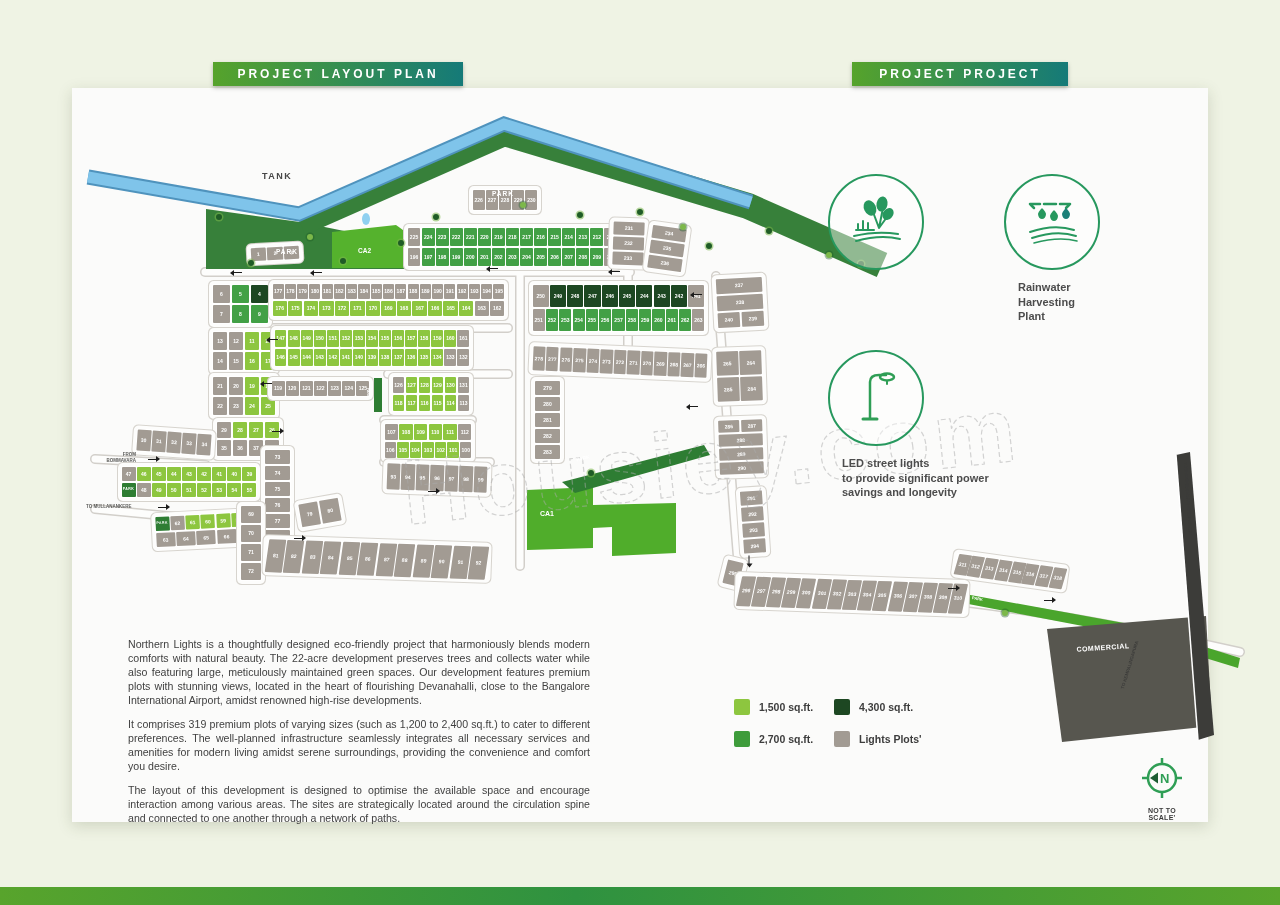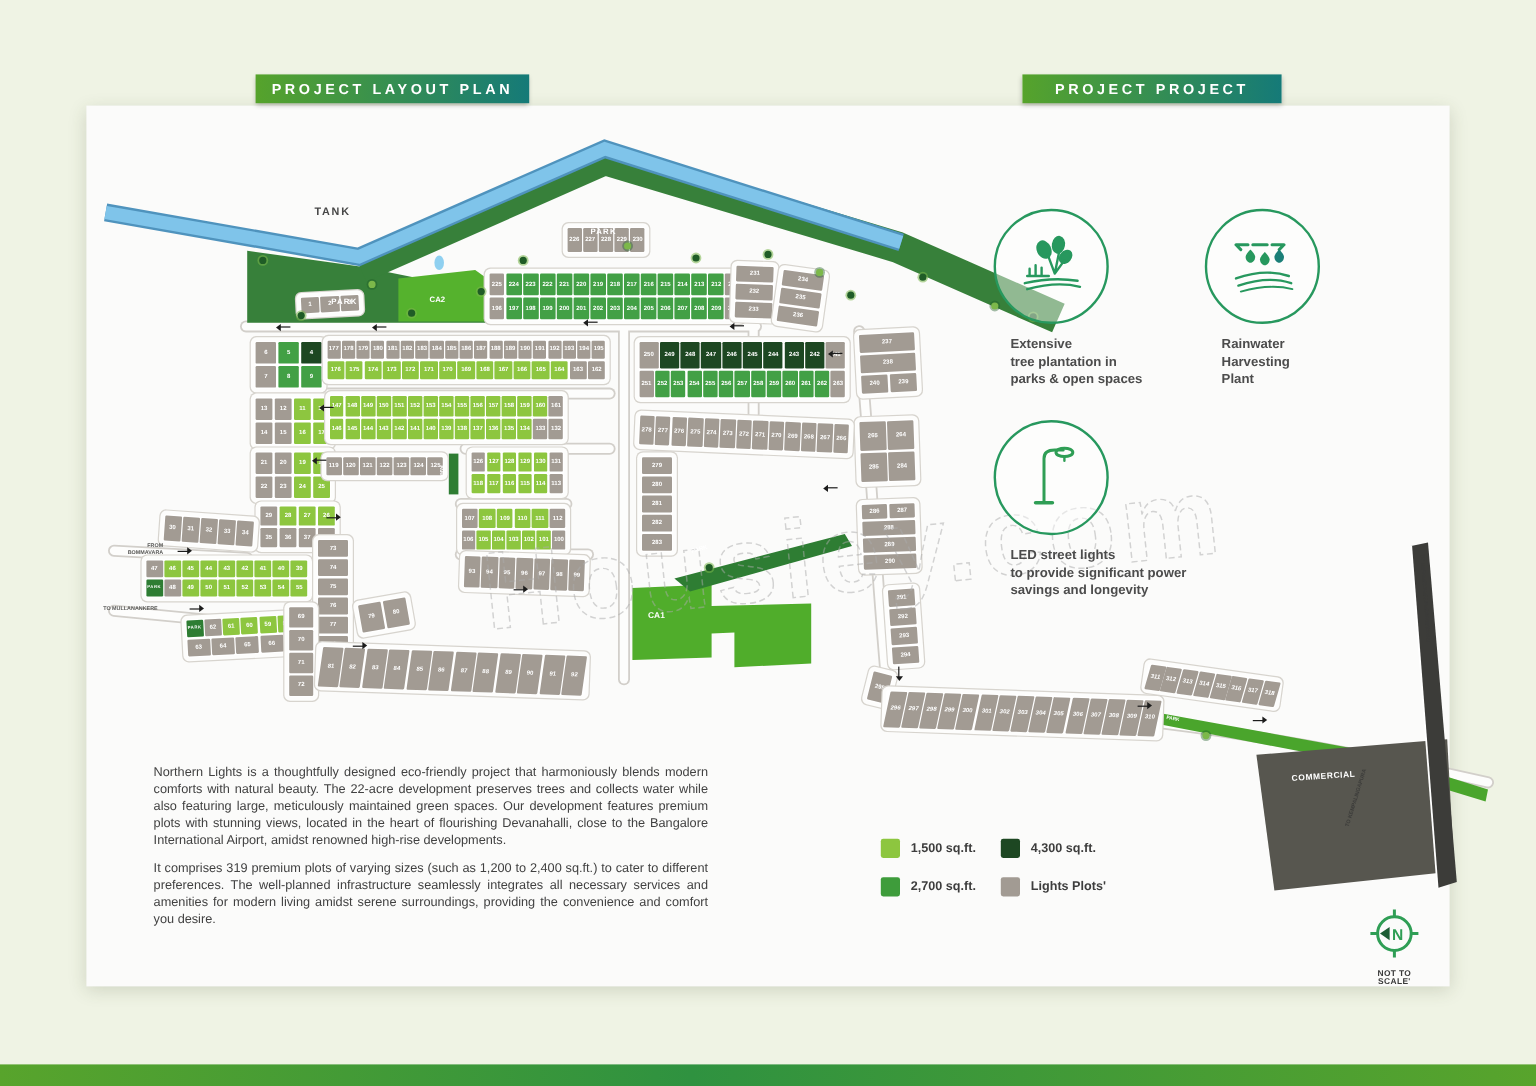--- a/index.html
+++ b/index.html
@@ -14,21 +14,21 @@
         radial-gradient(ellipse 430px 280px at 0% 72%, #c6daa4 0%, rgba(198,218,164,0) 60%),
         radial-gradient(ellipse 700px 220px at 45% 100%, #d2e1b2 0%, rgba(210,225,178,0) 66%),
         radial-gradient(ellipse 330px 170px at 33% 1%, #e2ebd0 0%, rgba(226,235,208,0) 60%);}
   .bottom-bar{position:absolute;left:0;bottom:0;width:1280px;height:18px;
        background:linear-gradient(90deg,#58a42c,#2f9240 45%,#58a42c);}
   .card{position:absolute;left:72px;top:88px;width:1136px;height:734px;background:#fbfbfa;
        box-shadow:0 4px 14px rgba(60,70,40,.18);}
   .ribbon{position:absolute;top:62px;height:24px;display:flex;align-items:center;justify-content:center;
        background:linear-gradient(90deg,#56a32b,#157a78);color:#fff;font-size:12px;font-weight:bold;
        letter-spacing:3px;box-shadow:0 2px 4px rgba(0,0,0,.25);}
-  #ribbon-left{left:213px;width:228px;}
+  #ribbon-left{left:213px;width:250px;}
   #ribbon-right{left:852px;width:216px;}
 
   
   svg.maplayer{position:absolute;left:0;top:0;pointer-events:none;}
 
   
   #plots{position:absolute;left:0;top:0;width:1280px;height:905px;pointer-events:none;}
   .strip{position:absolute;display:flex;flex-direction:column;background:#fff;border-radius:2px;
        box-shadow:0 0 0 3px #fdfdfc,0 0 0 4px #d7d4ce;}
   .prow{display:flex;width:100%;}
@@ -729,23 +729,20 @@
       <svg width="60" height="60" viewBox="0 0 60 60" fill="none" stroke="#27985e" stroke-width="2" stroke-linecap="round">
         <ellipse cx="24" cy="16" rx="5" ry="7" fill="#27985e" transform="rotate(-25 24 16)"></ellipse>
         <ellipse cx="36" cy="12" rx="4.5" ry="6.5" fill="#27985e" transform="rotate(10 36 12)"></ellipse>
         <ellipse cx="42" cy="22" rx="4" ry="5.5" fill="#27985e" transform="rotate(40 42 22)"></ellipse>
         <path d="M33,36 L27,20 M33,36 L37,16 M33,36 L41,25"></path>
         <path d="M10,38 H28 M12,32 V38 M17,29 V38 M22,31 V38"></path>
         <path d="M8,44 C25,40 40,40 52,42"></path>
         <path d="M10,49 C28,44 42,44 54,47"></path>
       </svg>
     </div>
-    <div class="ftext">Extensive
-tree plantation in
-parks &amp; open spaces</div>
   </div>
   <div class="feature">
     <div class="fcircle">
       <svg width="60" height="60" viewBox="0 0 60 60" fill="none" stroke="#27985e" stroke-width="2.5" stroke-linecap="round">
         <path d="M8,12 L18,12 M22,12 L34,12 M38,12 L48,12 M8,12 L12,16 M48,12 L44,16"></path>
         <path d="M16,22 c0,3 2,5 4,5 s4,-2 4,-5 c0,-2 -4,-6 -4,-6 s-4,4 -4,6 Z" fill="#27985e" stroke="none"></path>
         <path d="M28,24 c0,3 2,5 4,5 s4,-2 4,-5 c0,-2 -4,-6 -4,-6 s-4,4 -4,6 Z" fill="#27985e" stroke="none"></path>
         <path d="M40,22 c0,3 2,5 4,5 s4,-2 4,-5 c0,-2 -4,-6 -4,-6 s-4,4 -4,6 Z" fill="#1b7f78" stroke="none"></path>
         <path d="M8,40 C25,34 40,34 52,38" stroke-width="2"></path>
         <path d="M10,46 C28,40 42,40 54,44" stroke-width="2"></path>
@@ -767,20 +764,21 @@
     </div>
     <div class="ftext">LED street lights
 to provide significant power
 savings and longevity</div>
   </div>
 </div>
 
 <div id="description">
   <p>Northern Lights is a thoughtfully designed eco-friendly project that harmoniously blends modern comforts with natural beauty. The 22-acre development preserves trees and collects water while also featuring large, meticulously maintained green spaces. Our development features premium plots with stunning views, located in the heart of flourishing Devanahalli, close to the Bangalore International Airport, amidst renowned high-rise developments.</p>
   <p>It comprises 319 premium plots of varying sizes (such as 1,200 to 2,400 sq.ft.) to cater to different preferences. The well-planned infrastructure seamlessly integrates all necessary services and amenities for modern living amidst serene surroundings, providing the convenience and comfort you desire.</p>
+  <p>The layout of this development is designed to optimise the available space and encourage interaction among various areas. The sites are strategically located around the circulation spine and connected to one another through a network of paths.</p>
 </div>
 
 <div id="legend">
   <div class="legend-item">
     <span class="swatch" style="background: rgb(141, 198, 63);"></span>
     <span class="legend-label">1,500 sq.ft.</span>
   </div>
   <div class="legend-item">
     <span class="swatch" style="background: rgb(29, 71, 34);"></span>
     <span class="legend-label">4,300 sq.ft.</span>

